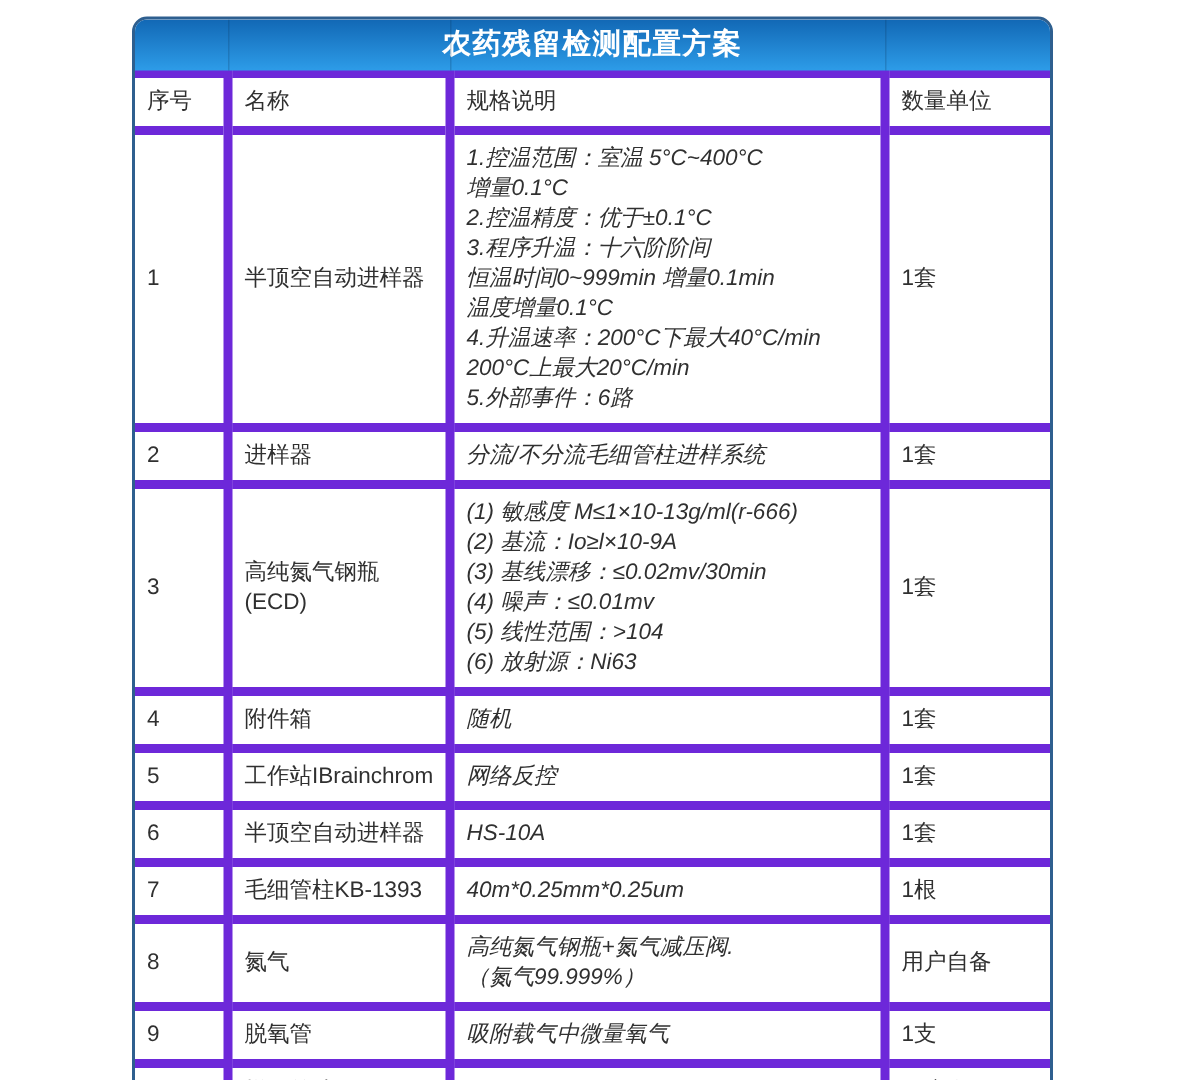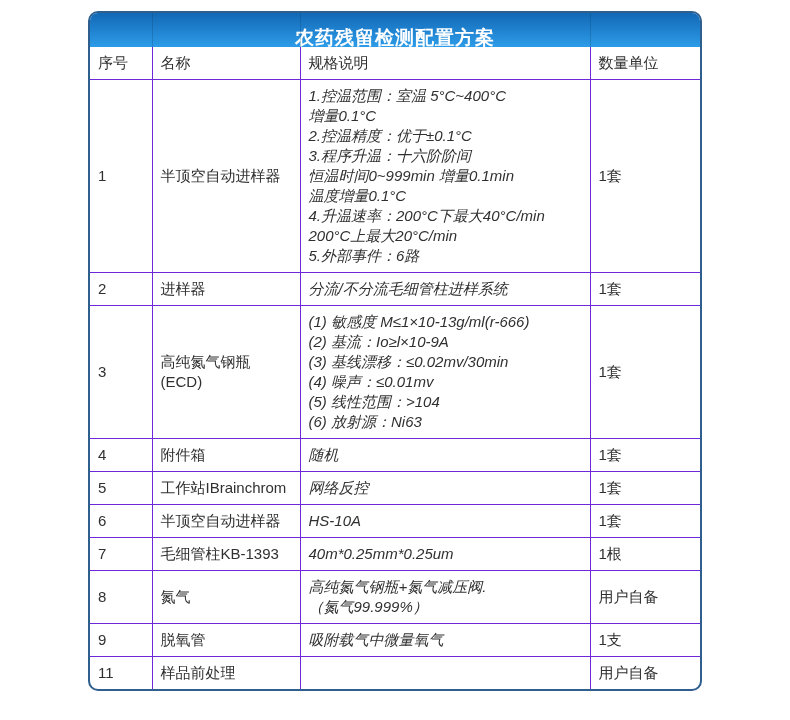--- a/index.html
+++ b/index.html
@@ -20,22 +20,23 @@
     border-radius: 10px;
     overflow: hidden;
     background: #ffffff;
     box-sizing: border-box;
   }
   .banner {
     position: relative;
     height: 34px;
     background: linear-gradient(180deg, #1268b5 0%, #2d9ce8 100%);
     display: flex;
-    align-items: flex-end;
+    align-items: center;
     justify-content: center;
+    font-family: Liberation Mono, monospace;
   }
   .banner-title {
     color: #ffffff;
     font-size: 19px;
     font-weight: bold;
     letter-spacing: 1px;
     line-height: 1;
   }
   .banner-divider {
     position: absolute;
@@ -48,21 +49,21 @@
   .banner-divider.d2 { left: 210px; }
   .banner-divider.d3 { left: 500px; }
   table.grid {
     width: 100%;
     border-collapse: collapse;
     table-layout: fixed;
     margin-top: -1px;
   }
   table.grid th,
   table.grid td {
-    border: 1px solid #6d28d9;
+    border: 6px solid #6d28d9;
     font-size: 15px;
     padding: 6px 8px;
     vertical-align: middle;
     text-align: left;
     line-height: 20px;
     color: #303030;
     overflow-wrap: break-word;
   }
   table.grid th {
     font-weight: normal;

